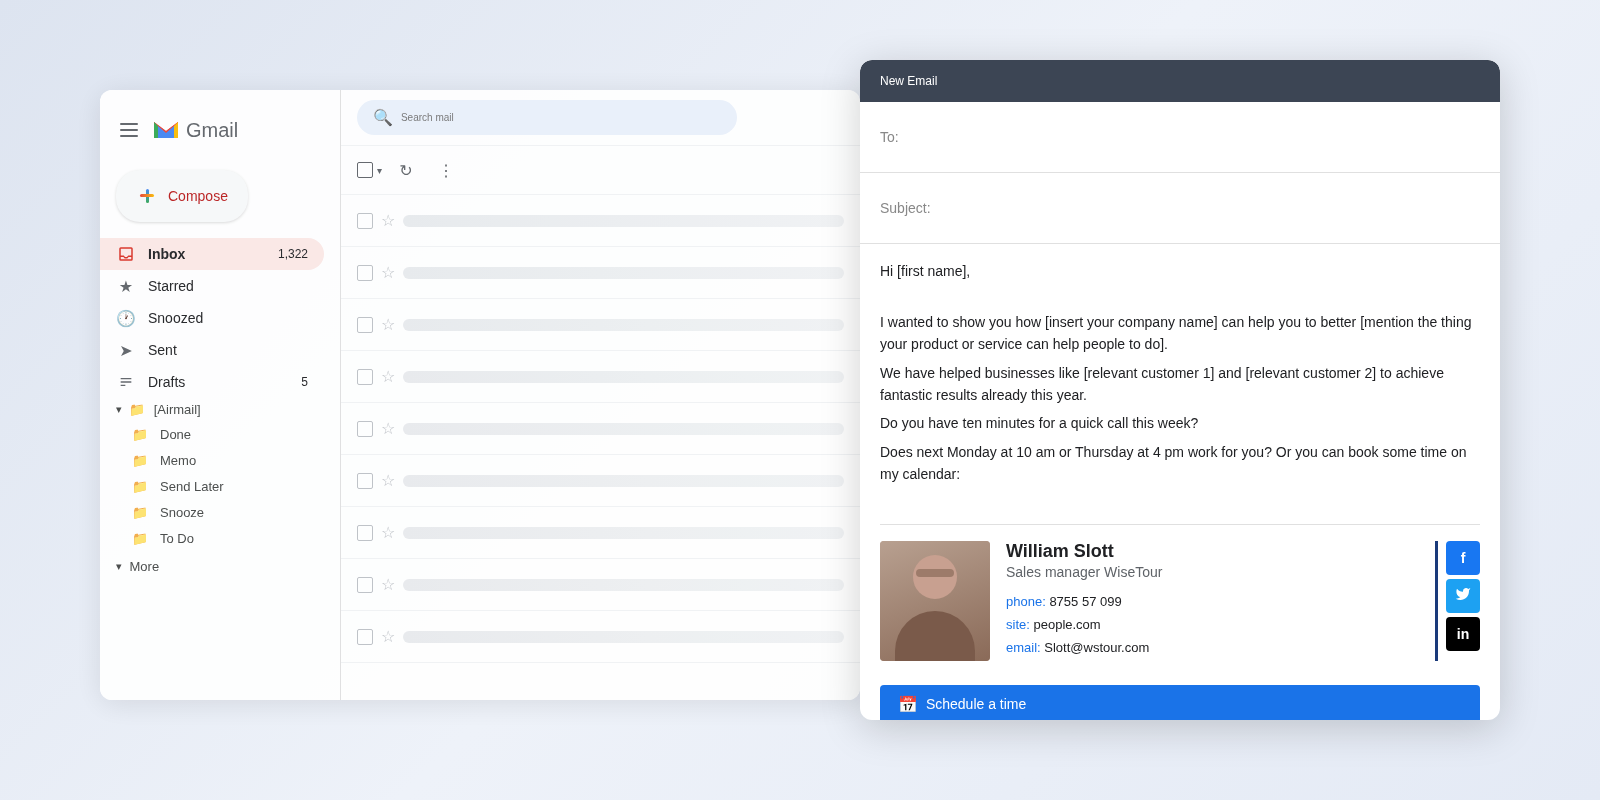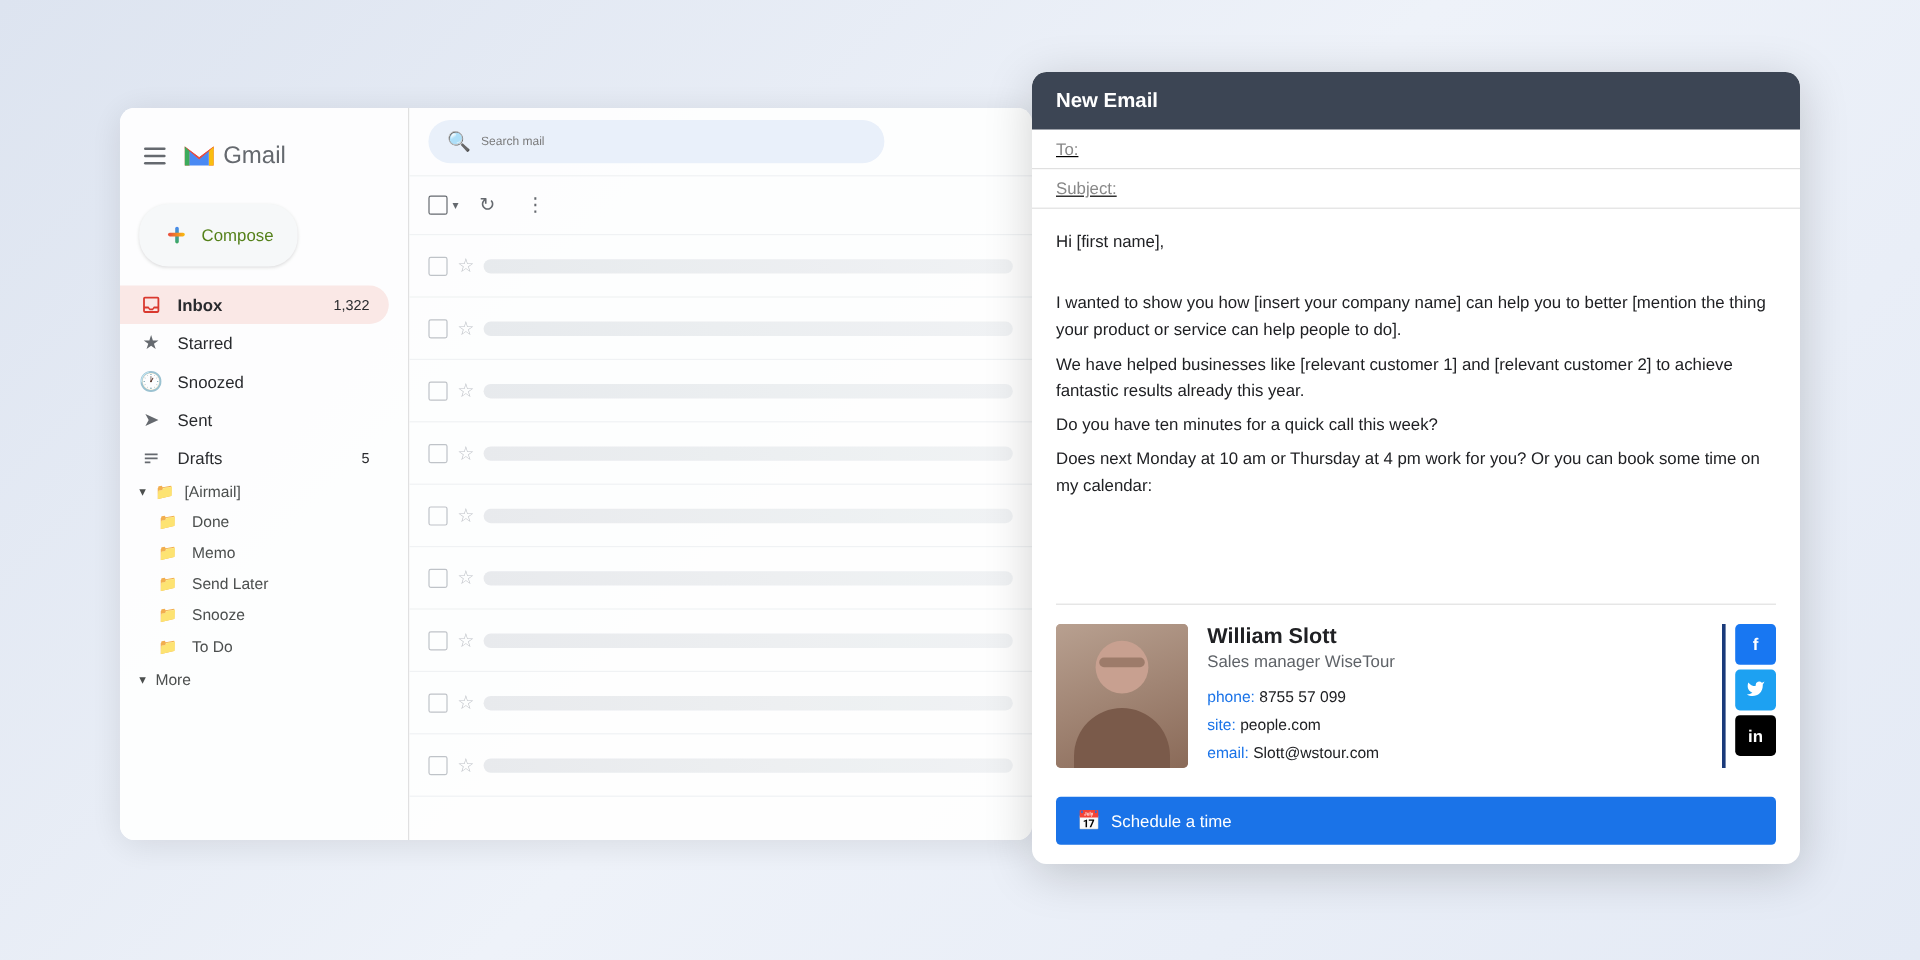--- a/index.html
+++ b/index.html
@@ -90,21 +90,21 @@
       background: #f8f9fa;
       border: none;
       border-radius: 24px;
       padding: 14px 20px;
       display: flex;
       align-items: center;
       gap: 8px;
       cursor: pointer;
       box-shadow: 0 1px 3px rgba(0,0,0,0.15);
       font-size: 14px;
-      color: #4d7c0f;
+      color: #b91c1c;
       font-weight: 500;
     }
 
     .compose-plus {
       width: 24px;
       height: 24px;
       position: relative;
     }
 
     .compose-plus::before,
@@ -300,39 +300,38 @@
       box-shadow: 0 8px 40px rgba(0,0,0,0.18);
       display: flex;
       flex-direction: column;
       overflow: hidden;
     }
 
     .compose-header {
       background: #3c4554;
       padding: 14px 20px;
       color: #fff;
-      font-size: 17px;
-      font-weight: 700;
+      font-size: 12px;
+      font-weight: 400;
       border-radius: 12px 12px 0 0;
     }
 
     .compose-body {
       flex: 1;
       padding: 0;
       display: flex;
       flex-direction: column;
     }
 
     .compose-field {
-      padding: 8px 20px;
+      padding: 27px 20px;
       border-bottom: 1px solid #e0e0e0;
       display: flex;
       align-items: center;
       gap: 8px;
-      text-decoration: underline;
     }
 
     .compose-field-label {
       font-size: 14px;
       color: #888;
       min-width: 60px;
     }
 
     .compose-field-input {
       flex: 1;

